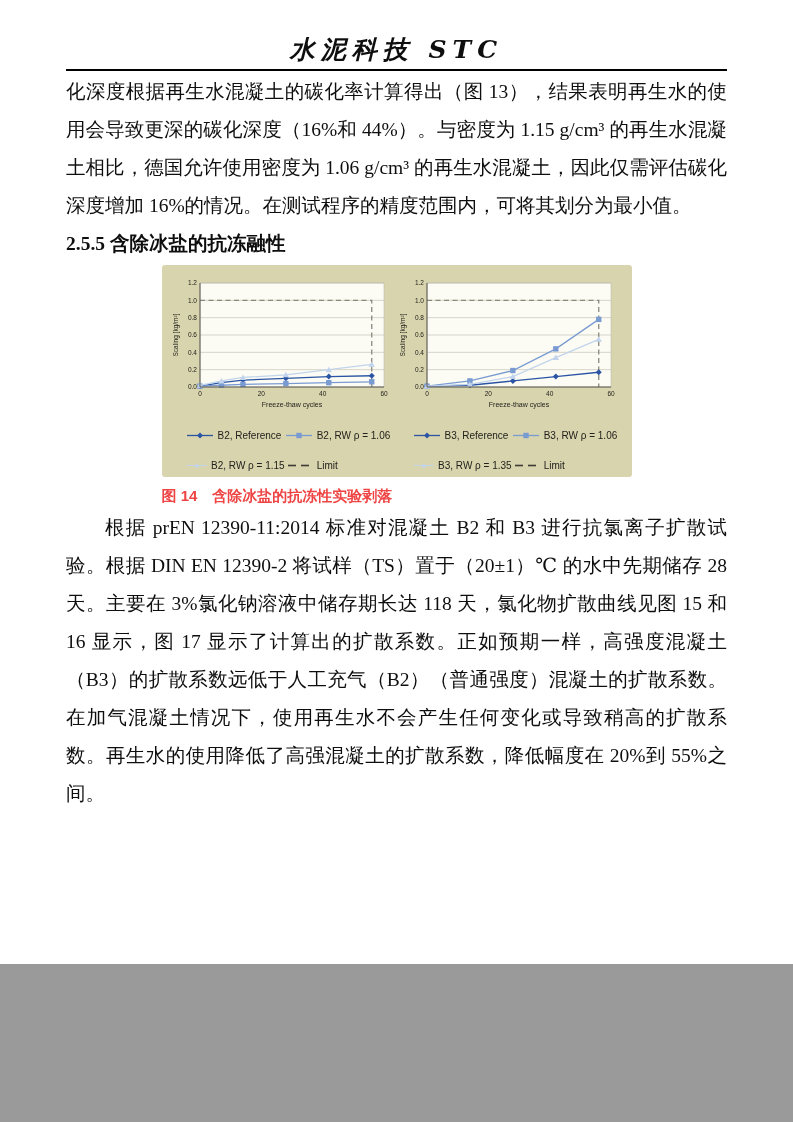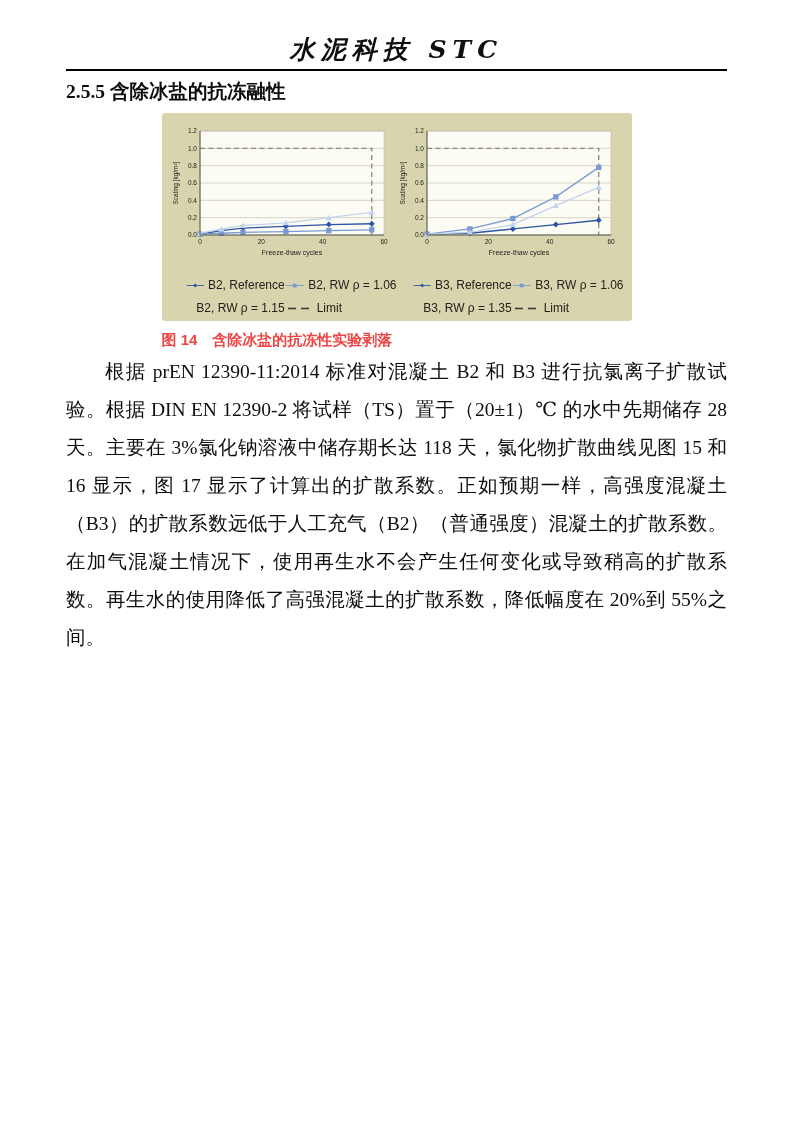--- a/index.html
+++ b/index.html
@@ -1,18 +1,18 @@
 <!DOCTYPE html>
 <html><head>
 <meta charset="utf-8">
 <style>
   html,body{margin:0;padding:0;background:#9a9a9a;}
   .page{
     position:relative;
-    width:793px;height:1122px;
+    width:793px;height:964px;
     margin:0 auto;
     background:#ffffff;
     box-sizing:border-box;
     padding:36px 66px 0 66px;
     font-family:"Liberation Serif","DejaVu Serif",serif;
     color:#0e0e0e;
     overflow:hidden;
   }
   
   .journal-title{
@@ -42,25 +42,25 @@
     box-sizing:border-box;
     width:470px;
     padding:10px 8px 6px 8px;
     border-radius:3px;
     gap:0px;
   }
   .chart-panel{width:227px;}
   .legend{
     display:grid;
     grid-template-columns:47% 53%;
-    row-gap:9px;
+    row-gap:19px;
     padding-left:16px;
     margin-top:1px;
     font-family:"Liberation Sans","DejaVu Sans",sans-serif;
-    font-size:12px;
+    font-size:10px;
     color:#22221e;
   }
   .legend-item{display:flex;align-items:center;gap:4px;white-space:nowrap;}
   figcaption{
     font-family:"Liberation Sans","DejaVu Sans",sans-serif;
     font-weight:bold;
     font-size:15px;
     line-height:26px;
     margin-top:6px;
     color:#ef4444;
@@ -80,20 +80,21 @@
 <body>
 
 <div class="page">
 
   <header>
     <div class="journal-title">水泥科技 STC</div>
     <div class="header-rule"></div>
   </header>
 
   <main>
+    <p class="para">化深度根据再生水混凝土的碳化率计算得出（图 13），结果表明再生水的使用会导致更深的碳化深度（16%和 44%）。与密度为 1.15 g/cm³ 的再生水混凝土相比，德国允许使用密度为 1.06 g/cm³ 的再生水混凝土，因此仅需评估碳化深度增加 16%的情况。在测试程序的精度范围内，可将其划分为最小值。</p>
 
     <h2 class="sec-heading">2.5.5 含除冰盐的抗冻融性</h2>
 
 
     <figure>
       <div class="figure-box" id="figure-box" style="background: rgb(216, 212, 173);">
         <div class="chart-panel" id="chart-0"><svg viewBox="0 0 227 150" width="227" height="150">
               <rect x="30" y="8" width="184" height="104" fill="#fcfcf5" stroke="#bdbbab" stroke-width="0.6"></rect>
               <line x1="30" y1="94.66666666666666" x2="214" y2="94.66666666666666" stroke="#bdbbab" stroke-width="0.6"></line>
               <line x1="30" y1="77.33333333333333" x2="214" y2="77.33333333333333" stroke="#bdbbab" stroke-width="0.6"></line>

